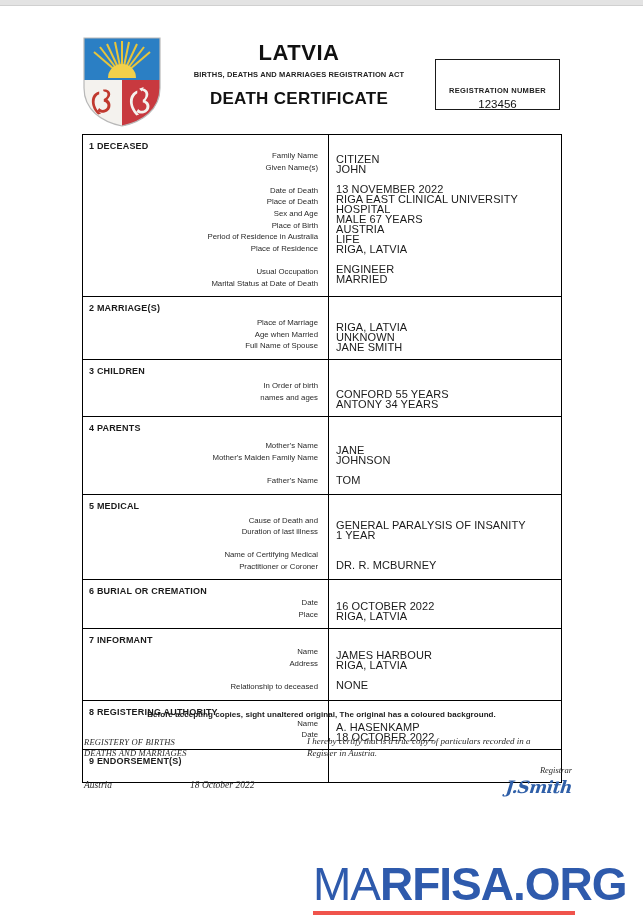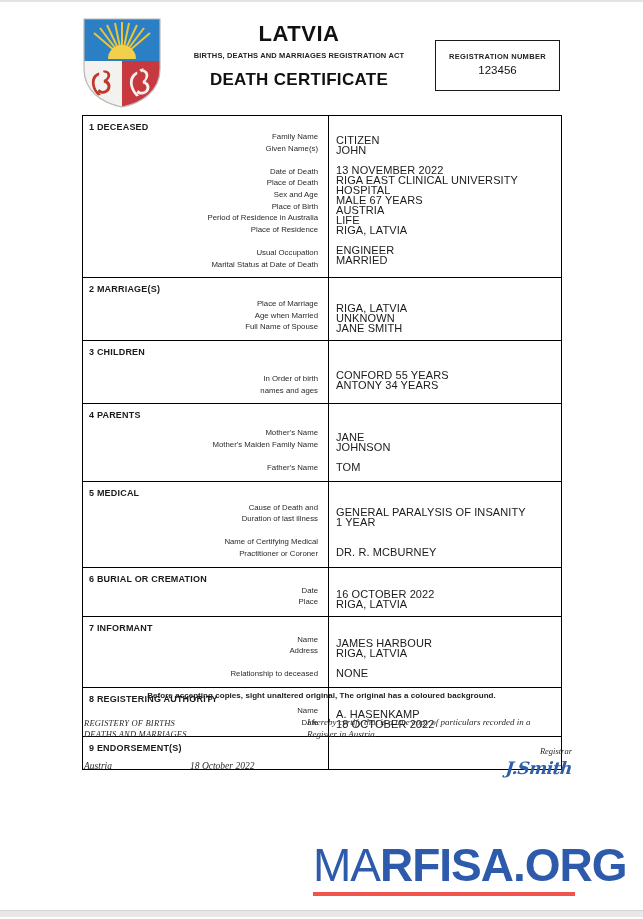--- a/index.html
+++ b/index.html
@@ -21,21 +21,21 @@
     position: absolute;
     top: 0; left: 0;
     width: 643px;
     height: 5px;
     background: #e3e3e3;
     border-bottom: 1px solid #d0d0d0;
   }
 
   .page {
     position: absolute;
-    top: 2px; left: 0;
+    top: 21px; left: 0;
     width: 643px;
     height: 798px;
     background: #ffffff;
   }
 
   
   .header {
     position: absolute;
     top: 12px;
     left: 82px;
@@ -87,21 +87,21 @@
     width: 125px;
     height: 51px;
     border: 1.5px solid #1a1a1a;
     text-align: center;
     box-sizing: border-box;
   }
   .regbox-label {
     font-size: 7.5px;
     font-weight: 700;
     letter-spacing: 0.3px;
-    margin-top: 11px;
+    margin-top: 26px;
     color: #222;
   }
   .regbox-value {
     font-size: 11.5px;
     font-weight: 400;
     margin-top: 3px;
     color: #111;
   }
 
   
@@ -382,21 +382,21 @@
           <div class="values" style="white-space:pre-line;padding-top:25px;">RIGA, LATVIA
 UNKNOWN
 JANE SMITH</div>
         </td>
       </tr>
 
       <tr>
         <td>
           <div class="sec-inner">
             <div class="sec-title">3 CHILDREN</div>
-            <div class="labels" style="white-space:pre-line;margin-top:16px;">In Order of birth
+            <div class="labels" style="white-space:pre-line;margin-top:4px;">In Order of birth
 names and ages</div>
           </div>
         </td>
         <td>
           <div class="values" style="white-space:pre-line;padding-top:29px;">CONFORD 55 YEARS
 ANTONY 34 YEARS</div>
         </td>
       </tr>
 
       <tr>

